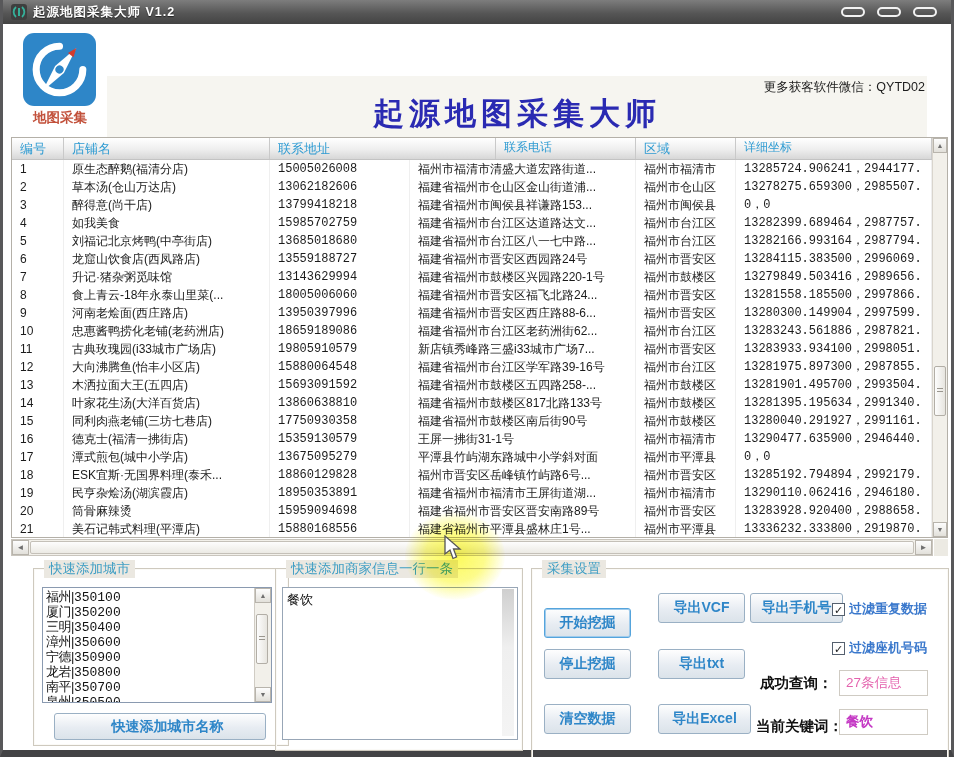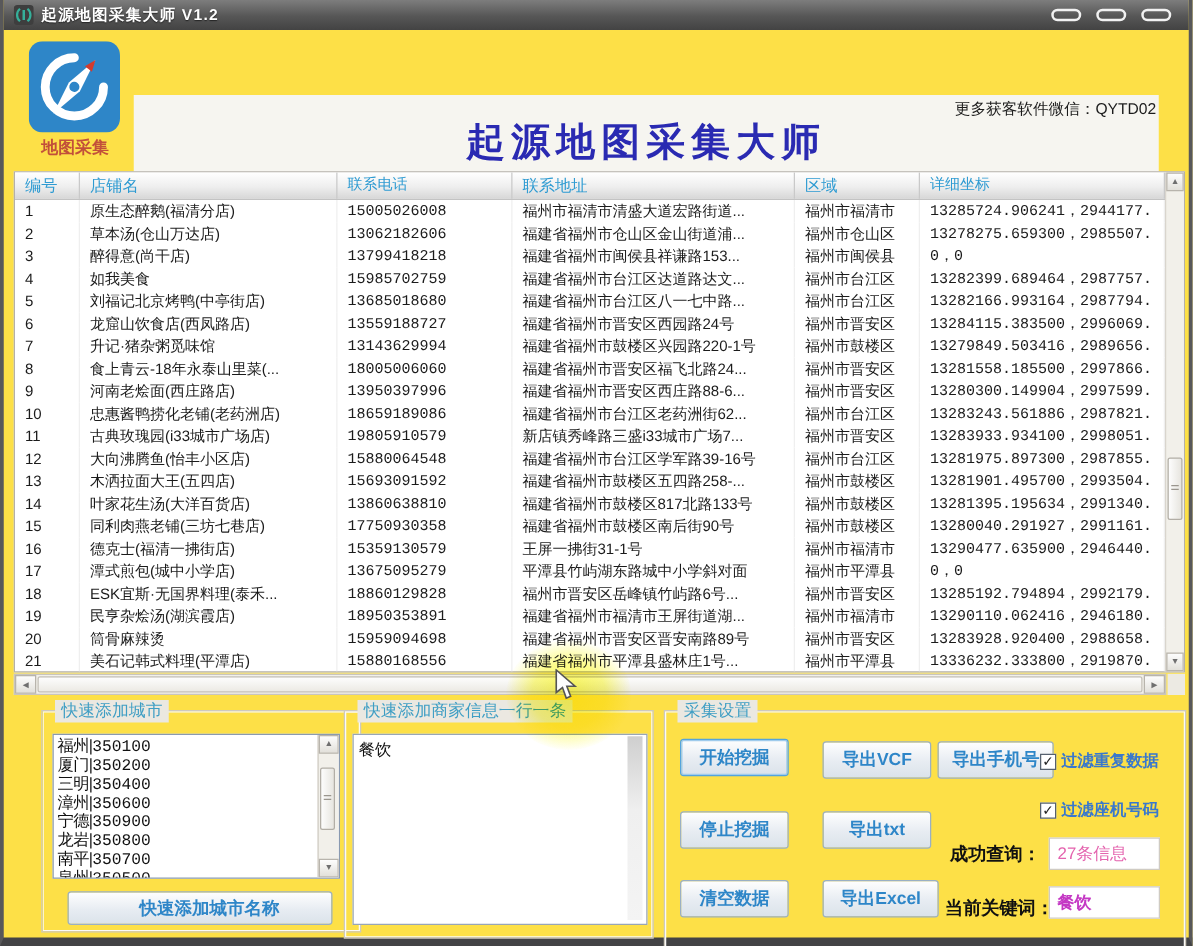--- a/index.html
+++ b/index.html
@@ -1,18 +1,18 @@
 <!DOCTYPE html>
 <html><head>
 <meta charset="utf-8">
 <style>
   * { margin:0; padding:0; box-sizing:border-box; }
   html,body { width:954px; height:757px; }
   body { font-family:"Liberation Sans","DejaVu Sans",sans-serif; background:#2a2a2a; position:relative; overflow:hidden; }
-  .window { position:absolute; inset:0; background:#fde047; border-left:3px solid #58585a; border-right:3px solid #58585a; border-bottom:7px solid #434345; }
+  .window { position:absolute; inset:0; background:#ffffff; border-left:3px solid #58585a; border-right:3px solid #58585a; border-bottom:7px solid #434345; }
   
   .titlebar { position:absolute; top:0; left:0; width:100%; height:24px;
     background:linear-gradient(#7d7d7d,#565656 55%,#434343); display:flex; align-items:center; padding:0 8px; }
   .titlebar .app-ico { width:16px; height:16px; margin-right:6px; }
   .titlebar .ttext { color:#fff; font-weight:bold; font-size:12.5px; letter-spacing:1px; text-shadow:0 1px 1px #222; }
   .winbtns { margin-left:auto; display:flex; gap:12px; padding-right:6px; }
   .pillbtn { width:24px; height:10px; border:2px solid #f2f2f2; border-radius:7px; background:transparent; }
   
   .logo { position:absolute; left:20px; top:33px; width:73px; height:73px; }
   .logo svg { width:100%; height:100%; }
@@ -105,22 +105,22 @@
   <div class="logo-label">地图采集</div>
   <div class="title-panel">
     <div class="app-title">起源地图采集大师</div>
   </div>
   <div class="wechat">更多获客软件微信：QYTD02</div>
 
   <div class="table">
     <div class="thead">
       <div class="hcell c0">编号</div>
       <div class="hcell c1">店铺名</div>
+      <div class="hcell c3">联系地址</div>
       <div class="hcell c2">联系电话</div>
-      <div class="hcell c3">联系地址</div>
       <div class="hcell c4">区域</div>
       <div class="hcell c5">详细坐标</div>
     </div>
     <div class="tbody">
         <div class="trow">
           <div class="tcell c0">1</div>
           <div class="tcell c1">原生态醉鹅(福清分店)</div>
           <div class="tcell c2">15005026008</div>
           <div class="tcell c3">福州市福清市清盛大道宏路街道...</div>
           <div class="tcell c4">福州市福清市</div>
@@ -324,21 +324,21 @@
 
   <div class="group g-merchant">
     <div class="gtitle">快速添加商家信息一行一条</div>
     <div class="textarea">餐饮</div>
     <div class="ta-strip" style="right:8px; top:20px; bottom:14px;"></div>
   </div>
 
   <div class="group g-settings">
     <div class="gtitle">采集设置</div>
 
-    <div class="btn btn-focus s-btn" style="left:12px; top:22px;">开始挖掘</div>
+    <div class="btn btn-focus s-btn" style="left:12px; top:39px;">开始挖掘</div>
     <div class="btn s-btn" style="left:126px; top:24px;">导出VCF</div>
     <div class="btn s-btn" style="left:218px; top:24px; width:93px;">导出手机号</div>
     <div class="chk-row" style="left:300px; top:31px;">
       <div class="chk-box">✓</div>
       <div class="chk-label">过滤重复数据</div>
     </div>
 
     <div class="btn s-btn" style="left:12px; top:80px;">停止挖掘</div>
     <div class="btn s-btn" style="left:126px; top:80px;">导出txt</div>
     <div class="chk-row" style="left:300px; top:70px;">

